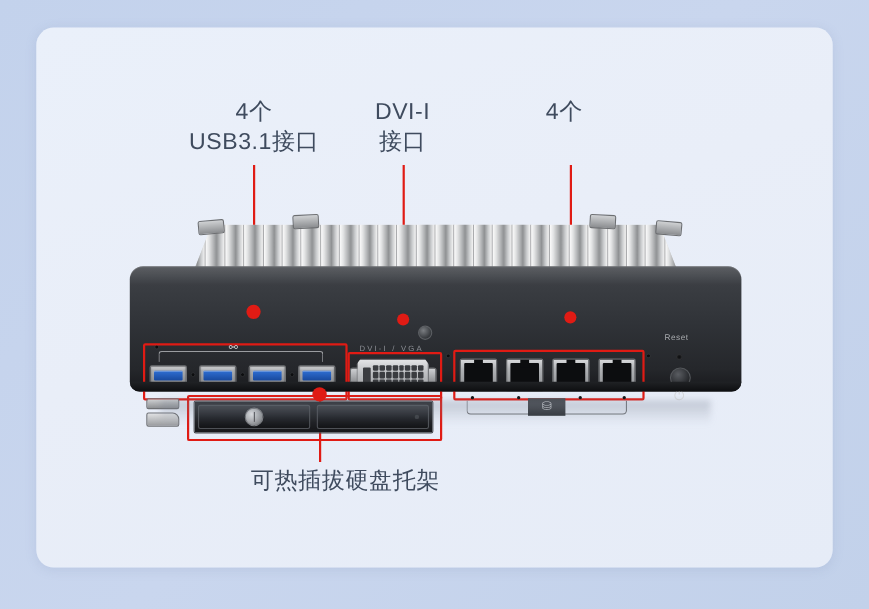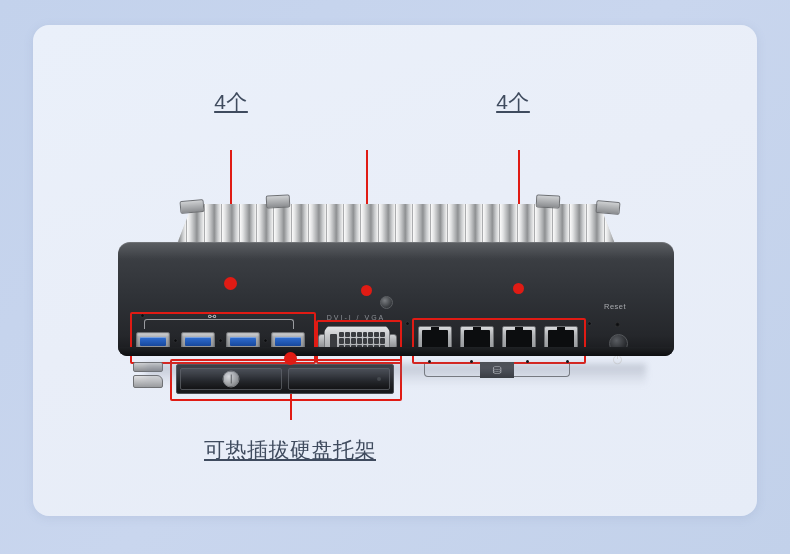--- a/index.html
+++ b/index.html
@@ -11,21 +11,21 @@
 
   
   .card{position:absolute;left:33px;top:25px;width:724px;height:491px;
         border-radius:16px;
         background:linear-gradient(160deg,#eaf0fa 0%,#e9eef8 45%,#e6ecf7 100%);
         box-shadow:0 2px 10px rgba(120,140,180,.18);}
 
   
   .lab{position:absolute;text-align:center;color:#3f4b5e;
        font-size:21px;line-height:27px;letter-spacing:.5px;white-space:nowrap;}
-  .lab .l1,.lab .l2{display:block;text-decoration:underline;}
+  .lab .l1,.lab .l2{display:block;}
 
   
   .lead{position:absolute;width:2px;background:#e01b14;}
   .dot{position:absolute;width:13px;height:13px;border-radius:50%;
        background:#e01b14;}
   .dot.sm{width:11px;height:11px;}
 
   
   .device{position:absolute;left:118px;top:196px;width:556px;height:168px;}
 
@@ -166,28 +166,33 @@
 </style>
 </head>
 <body>
 
 <div id="root">
 
   <div class="card"></div>
 
   <div class="lab" style="left:166px;top:88px;width:130px;">
     <span class="l1">4个</span>
-  </div>
-
+    <span class="l2">USB3.1接口</span>
+  </div>
+
+  <div class="lab" style="left:318px;top:88px;width:96px;">
+    <span class="l1">DVI-I</span>
+    <span class="l2">接口</span>
+  </div>
 
   <div class="lab" style="left:437px;top:88px;width:152px;">
     <span class="l1">4个</span>
   </div>
 
-  <div class="lab" style="left:180px;top:436px;width:220px;">
+  <div class="lab" style="left:180px;top:424px;width:220px;text-align:right;">
     <span class="l1">可热插拔硬盘托架</span>
   </div>
 
   <div class="lead" style="left:230px;top:150px;height:133px;"></div>
   <div class="lead" style="left:366px;top:150px;height:140px;"></div>
   <div class="lead" style="left:518px;top:150px;height:138px;"></div>
   <div class="lead" style="left:290px;top:358px;height:62px;"></div>
 
   <div class="device">
 

